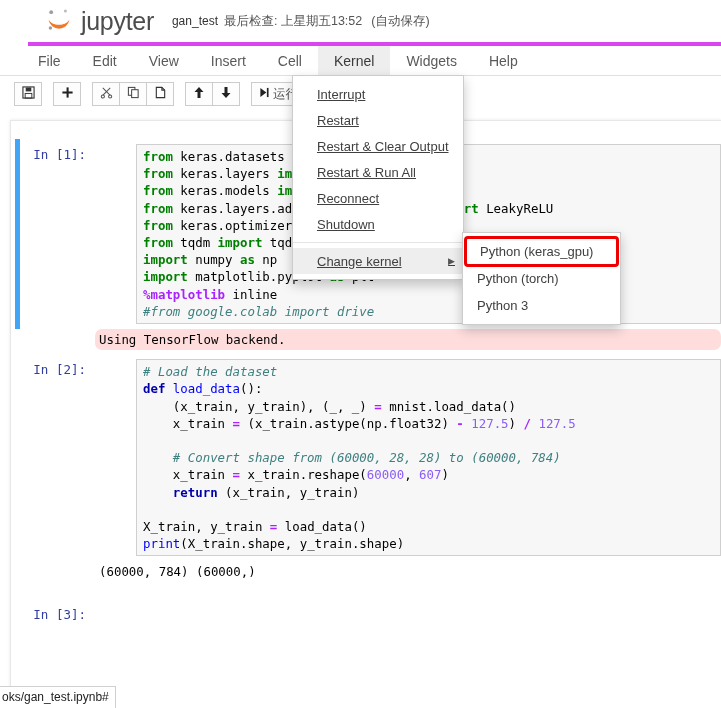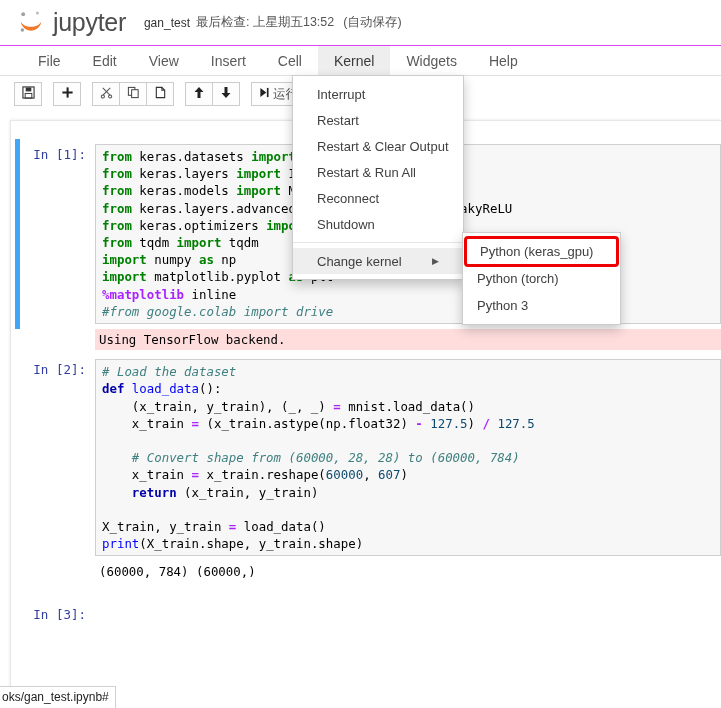--- a/index.html
+++ b/index.html
@@ -13,21 +13,22 @@
   }
   #app { position: relative; width: 721px; height: 708px; background: #fff; }
 
   
   .header {
     height: 46px;
     background: #fff;
     display: flex;
     align-items: center;
     padding-left: 16px;
-    border-bottom: 1px solid #d946ef;
+    border-bottom: 4px solid #d946ef;
+    margin-left: 28px;
   }
   .logo-wrap { display:flex; align-items:center; gap:7px; }
   .jup-logo { width: 30px; height: 30px; position: relative; }
   .jup-word {
     font-size: 25px; color: #4d4d4d; font-weight: 400;
     letter-spacing: -0.3px; line-height: 1;
   }
   .nb-name {
     font-size: 12px; color: #333; margin-left: 18px; font-weight: 400;
   }
@@ -104,20 +105,21 @@
     border-top: 1px solid #e7e7e7;
     border-left: 1px solid #e7e7e7;
     box-shadow: 0 0 3px rgba(0,0,0,0.10);
     overflow: hidden;
   }
   .cell {
     position: relative;
     display: flex;
     padding: 5px 0 5px 0;
     margin-left: 10px;
+    gap: 41px;
   }
   .cell.selected::before {
     content: "";
     position: absolute;
     left: -6px; top: 0; bottom: 0;
     width: 5px; background: #42A5F5;
   }
   .prompt {
     width: 74px;
     flex: 0 0 74px;
@@ -143,57 +145,59 @@
     font-size: 12.4px;
     line-height: 17.2px;
     color: #000;
     white-space: pre;
     overflow: hidden;
   }
   .k  { color: #008000; font-weight: bold; }   
   .kn { color: #0000AA; font-weight: bold; }   
   .nf { color: #0000FF; }                      
   .c  { color: #408080; font-style: italic; }  
-  .n  { color: #0c4a6e; }                      
+  .n  { color: #8b5cf6; }                      
   .o  { color: #AA22FF; font-weight: bold; }   
   .m  { color: #AA22FF; font-weight: bold; }
 
   .out-row { display: flex; margin-left: 10px; }
   .out-prompt { width: 74px; flex: 0 0 74px; }
   .out-body {
     flex: 1 1 auto;
     font-family: "DejaVu Sans Mono", monospace;
     font-size: 12.4px;
     line-height: 17.2px;
     color: #000;
     white-space: pre;
     padding: 2px 4px;
     min-width: 0;
     overflow: hidden;
+    border-radius: 7px;
   }
   .out-body.stderr { background: #fdd; }
 
   
   .dropdown {
     position: absolute;
     left: 292px; top: 75px;
     width: 172px;
     background: #fff;
     border: 1px solid #ccc;
     box-shadow: 0 5px 11px rgba(0,0,0,0.22);
     padding: 5px 0;
     z-index: 60;
   }
   .dd-item {
     height: 26px;
     display: flex; align-items: center;
-    padding: 0 24px 0 24px;
+    padding: 0 8px 0 24px;
     font-size: 13px;
     color: #404040;
     white-space: nowrap;
+    text-decoration: underline;
   }
   .dd-item.hover { background: #eeeeee; align-items: center; }
   .dd-sep { height: 1px; background: #e5e5e5; margin: 5px 0; }
   .dd-caret {
     margin-left: auto;
     font-size: 9px;
     color: #555;
   }
   .submenu {
     position: absolute;

